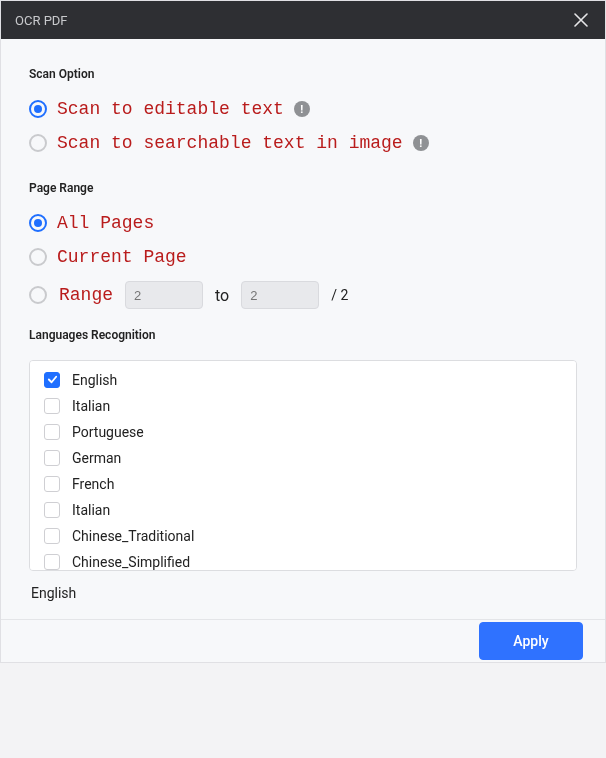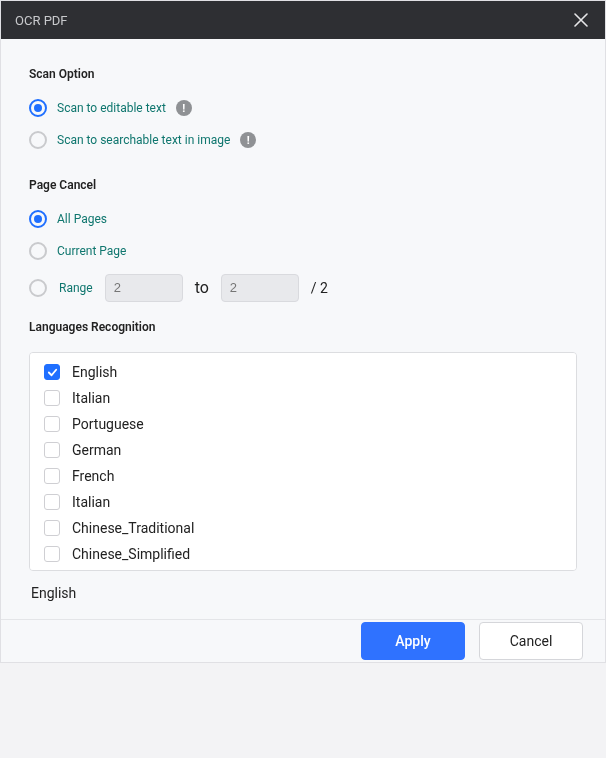--- a/index.html
+++ b/index.html
@@ -78,23 +78,24 @@
     border-color: #1f6fff;
   }
   .radio-inner {
     width: 8px; height: 8px;
     border-radius: 50%;
     background: #1f6fff;
     display: none;
   }
   .radio-outer.selected .radio-inner { display: block; }
   .radio-label {
-    font-size: 12px;
-    color: #0f766e;
-    cursor: pointer;
+    font-size: 18px;
+    color: #b91c1c;
+    cursor: pointer;
+    font-family: Liberation Mono, monospace;
   }
 
   .info-icon {
     width: 16px; height: 16px;
     border-radius: 50%;
     background: #8f9194;
     color: #fff;
     font-size: 11px;
     font-weight: 700;
     display: flex; align-items: center; justify-content: center;
@@ -232,21 +233,21 @@
     </div>
 
     <div class="radio-row">
       <div class="radio-outer"></div>
       <div class="radio-label">Scan to searchable text in image</div>
       <div class="info-icon">!</div>
     </div>
 
     <div class="gap-block"></div>
 
-    <div class="section-title">Page Cancel</div>
+    <div class="section-title">Page Range</div>
 
     <div class="radio-row">
       <div class="radio-outer selected">
           <div class="radio-inner"></div>
         </div>
       <div class="radio-label">All Pages</div>
     </div>
 
     <div class="radio-row">
       <div class="radio-outer"></div>
@@ -304,16 +305,15 @@
           <div class="lang-label">Chinese_Simplified</div>
         </div>
       </div>
 
     <div class="selected-lang">English</div>
 
   </div>
 
   <div class="footer">
     <div class="btn btn-primary">Apply</div>
-    <div class="btn btn-secondary">Cancel</div>
   </div>
 
 </div>
 
 </body></html>

